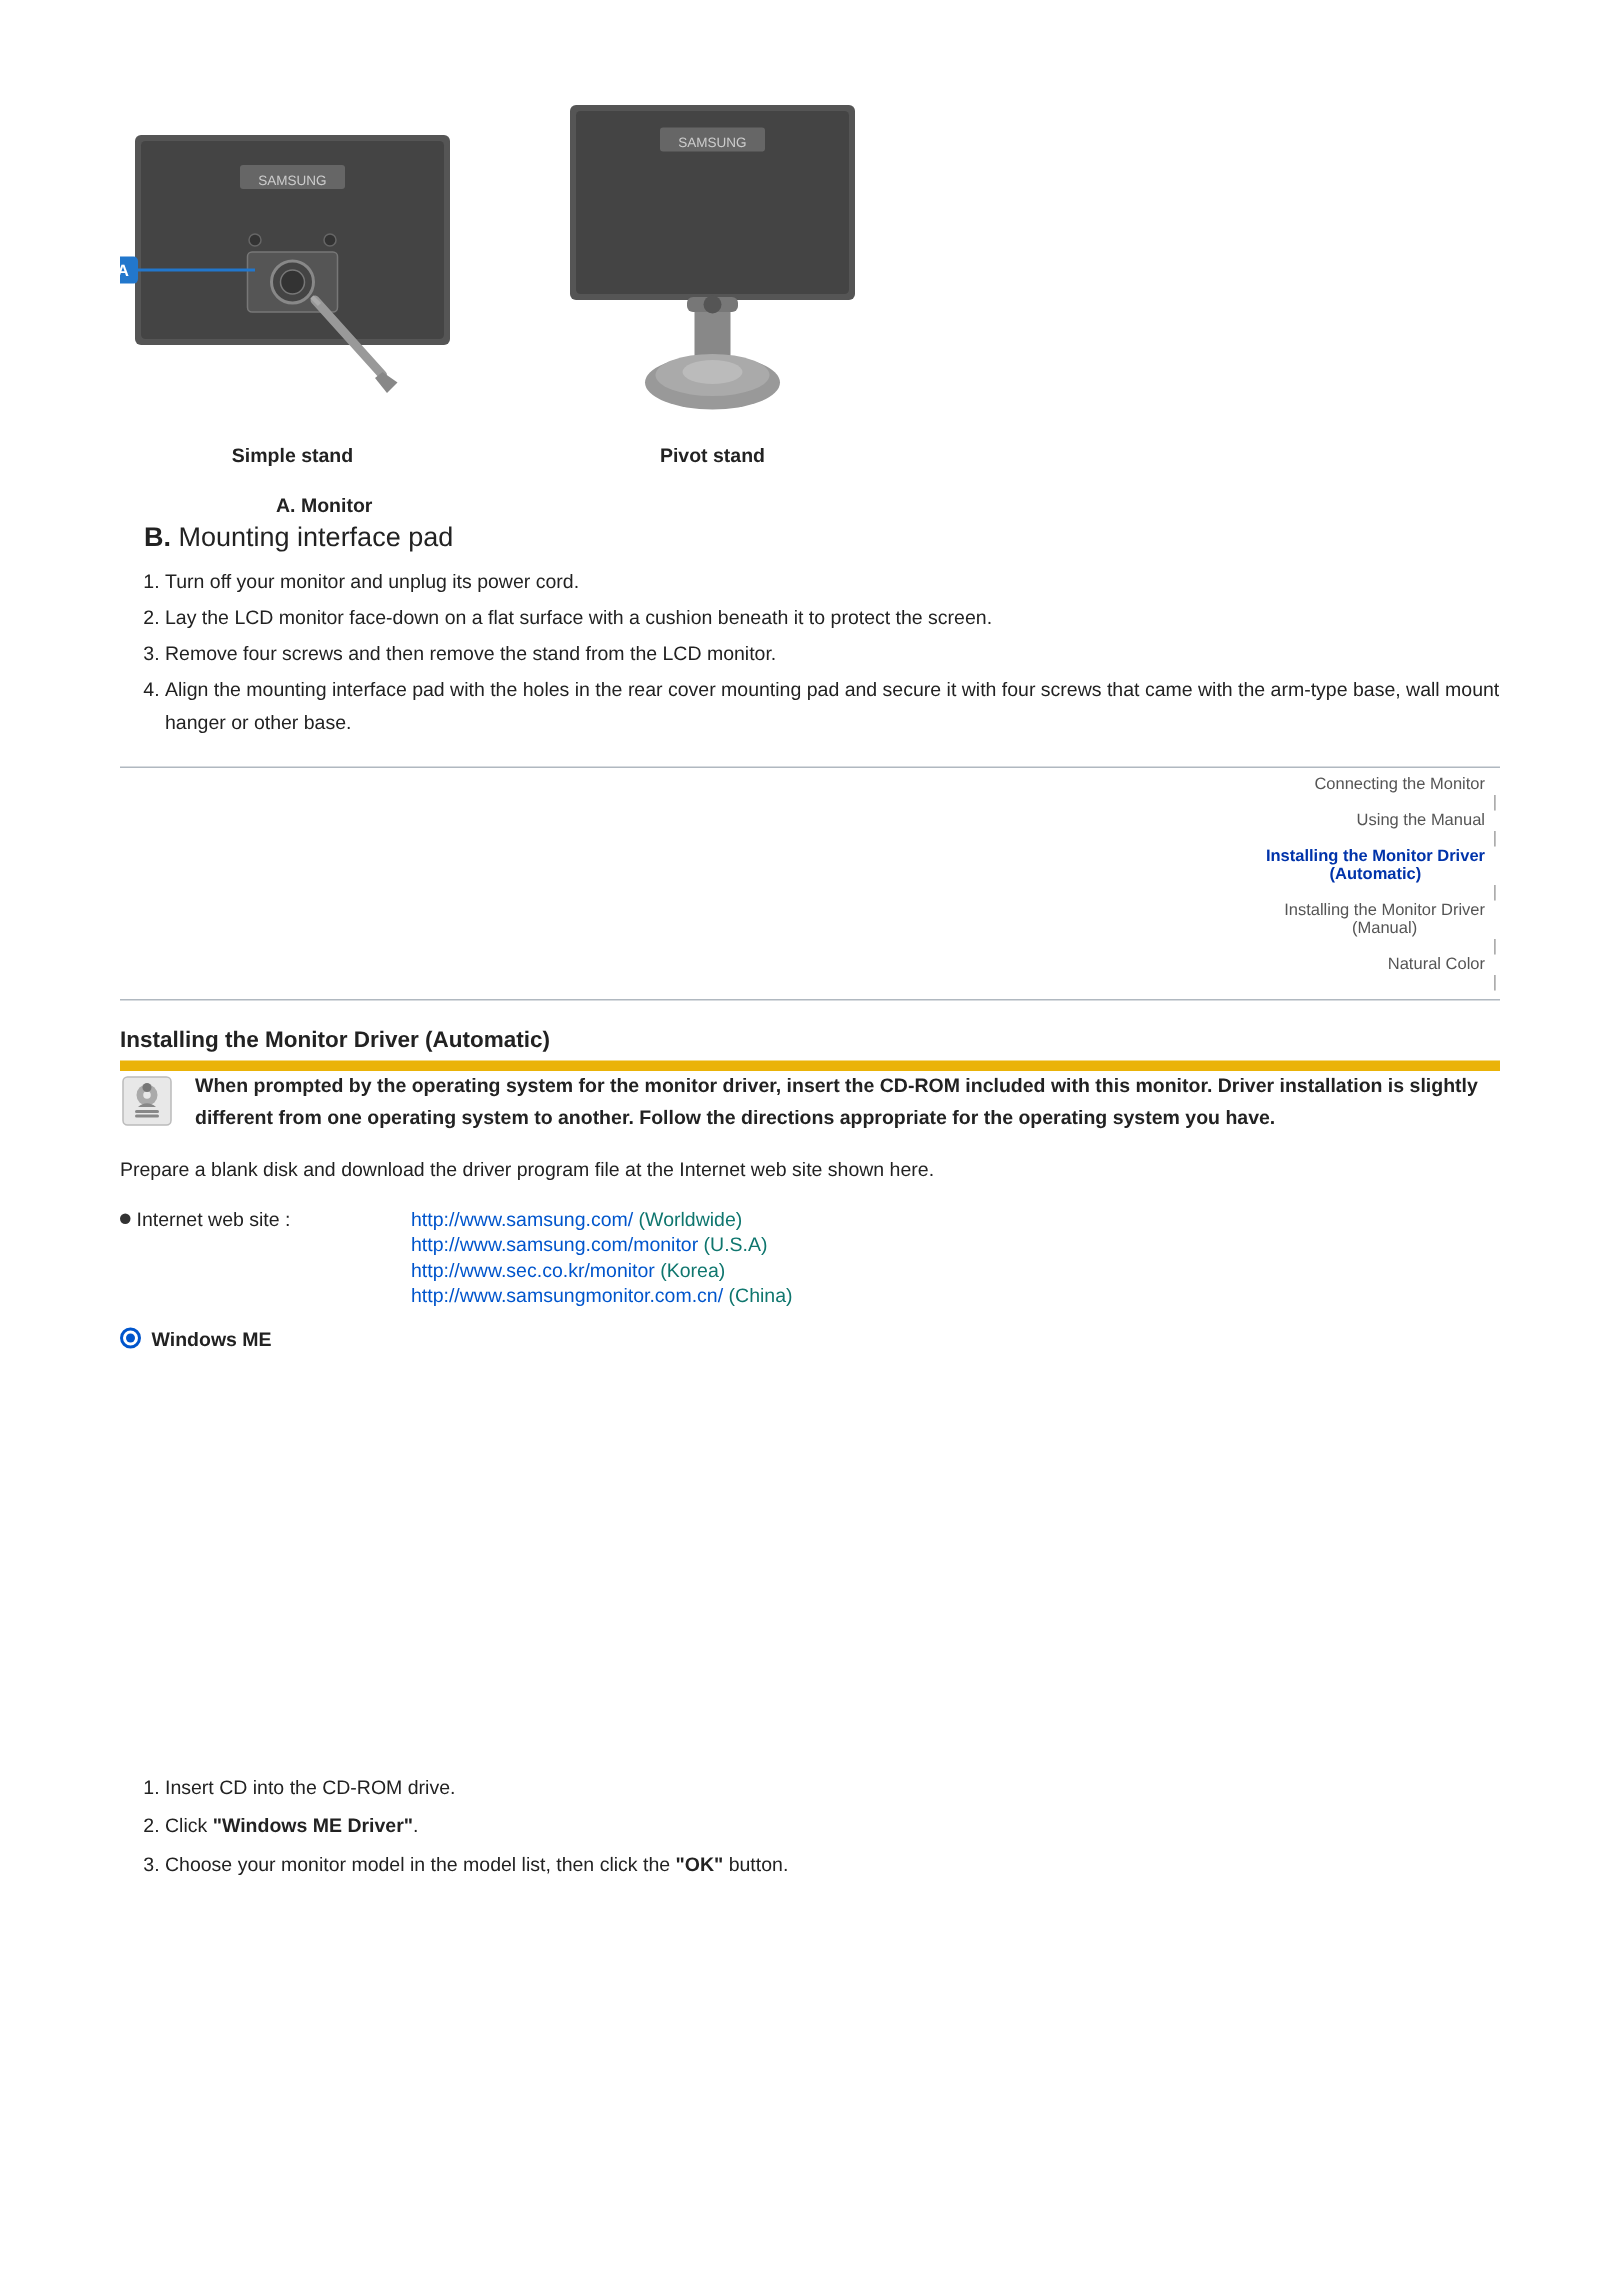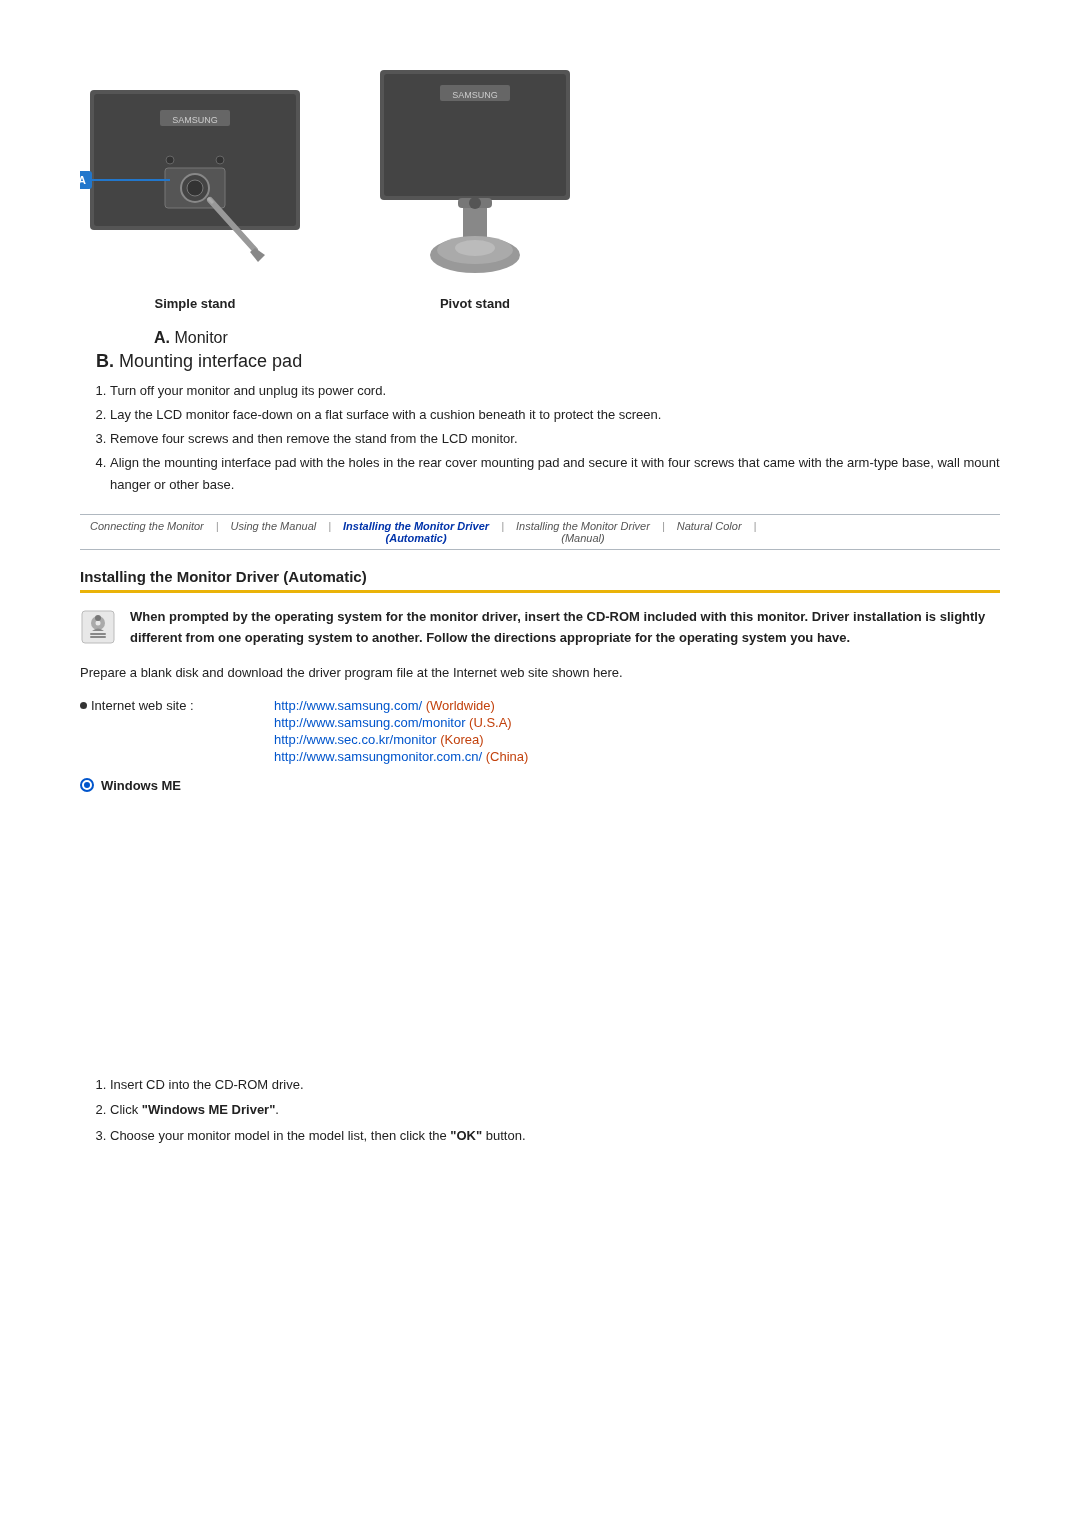--- a/index.html
+++ b/index.html
@@ -58,28 +58,27 @@
       line-height: 1.7;
     }
     .ordered-list li {
       margin-bottom: 2px;
     }
     
     .nav-bar {
       border-top: 1px solid #b0b8c0;
       border-bottom: 1px solid #b0b8c0;
       display: flex;
-      flex-direction: row;
-      align-items: flex-start;
+      flex-direction: column;
+      align-items: flex-end;
       padding: 5px 0;
       margin: 18px 0 18px 0;
       font-size: 11px;
       color: #444;
       gap: 0;
-      font-style: italic;
     }
     .nav-item {
       padding: 0 10px;
       color: #555;
       font-size: 11px;
       white-space: nowrap;
     }
     .nav-item.active {
       color: #0033aa;
       font-weight: bold;
@@ -87,23 +86,22 @@
     }
     .nav-sep {
       color: #999;
       font-size: 11px;
       padding: 0 2px;
     }
     
     .section-title {
       font-size: 15px;
       font-weight: bold;
-      border-bottom: 3px solid #eab308;
+      border-bottom: 7px solid #eab308;
       padding-bottom: 5px;
-      margin-bottom: 14px;
     }
     
     .note-box {
       display: flex;
       flex-direction: row;
       gap: 14px;
       margin-bottom: 14px;
       align-items: flex-start;
     }
     .note-icon {
@@ -151,21 +149,21 @@
       flex-direction: column;
       gap: 2px;
       font-size: 13px;
     }
     .link-blue {
       color: #0055cc;
       text-decoration: none;
       padding-left: 42px;
     }
     .link-text {
-      color: #c2410c;
+      color: #0f766e;
     }
     
     .windows-me-row {
       display: flex;
       flex-direction: row;
       align-items: center;
       gap: 7px;
       margin: 10px 0 18px 0;
     }
     .windows-circle {
@@ -263,21 +261,21 @@
         <circle cx="105" cy="143" r="6" fill="#555"></circle>
       </svg>
     </div>
     <div class="img-caption">
       <strong>Pivot stand</strong>
     </div>
   </div>
 </div>
 
 <div class="instructions">
-  <div style="margin-left: 74px; font-size:16px; margin-bottom:4px;">
+  <div style="margin-left: 104px; font-size:13px; margin-bottom:4px;font-weight:bold;">
     <strong>A.</strong>
     <span>Monitor</span>
   </div>
 </div>
 
 <div class="instructions-b">
   <strong>B.</strong>
   <span>Mounting interface pad</span>
 </div>
 

